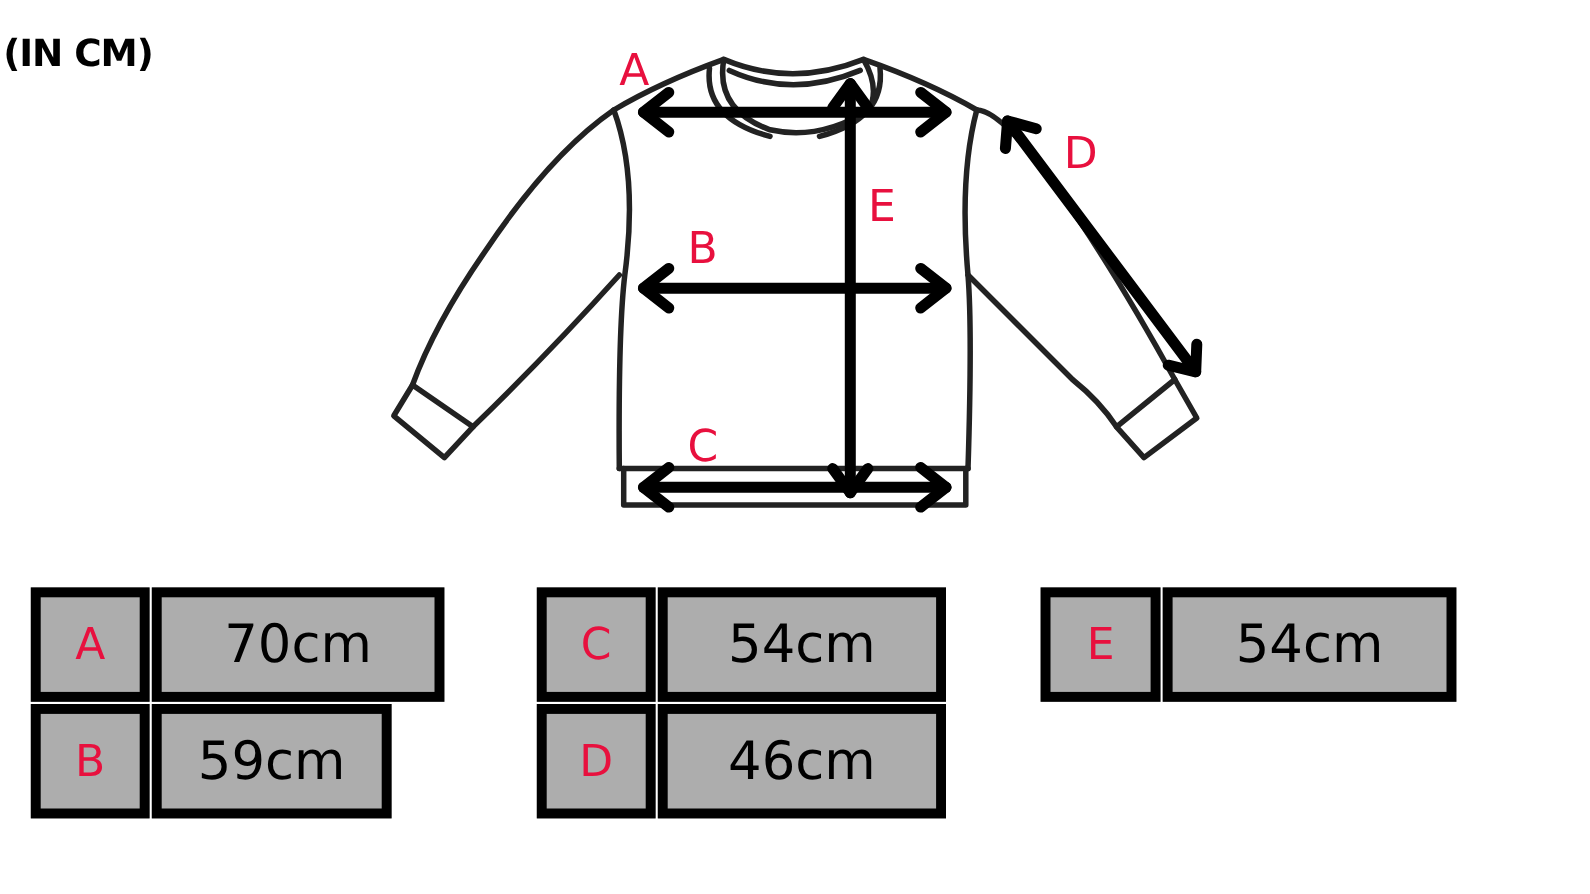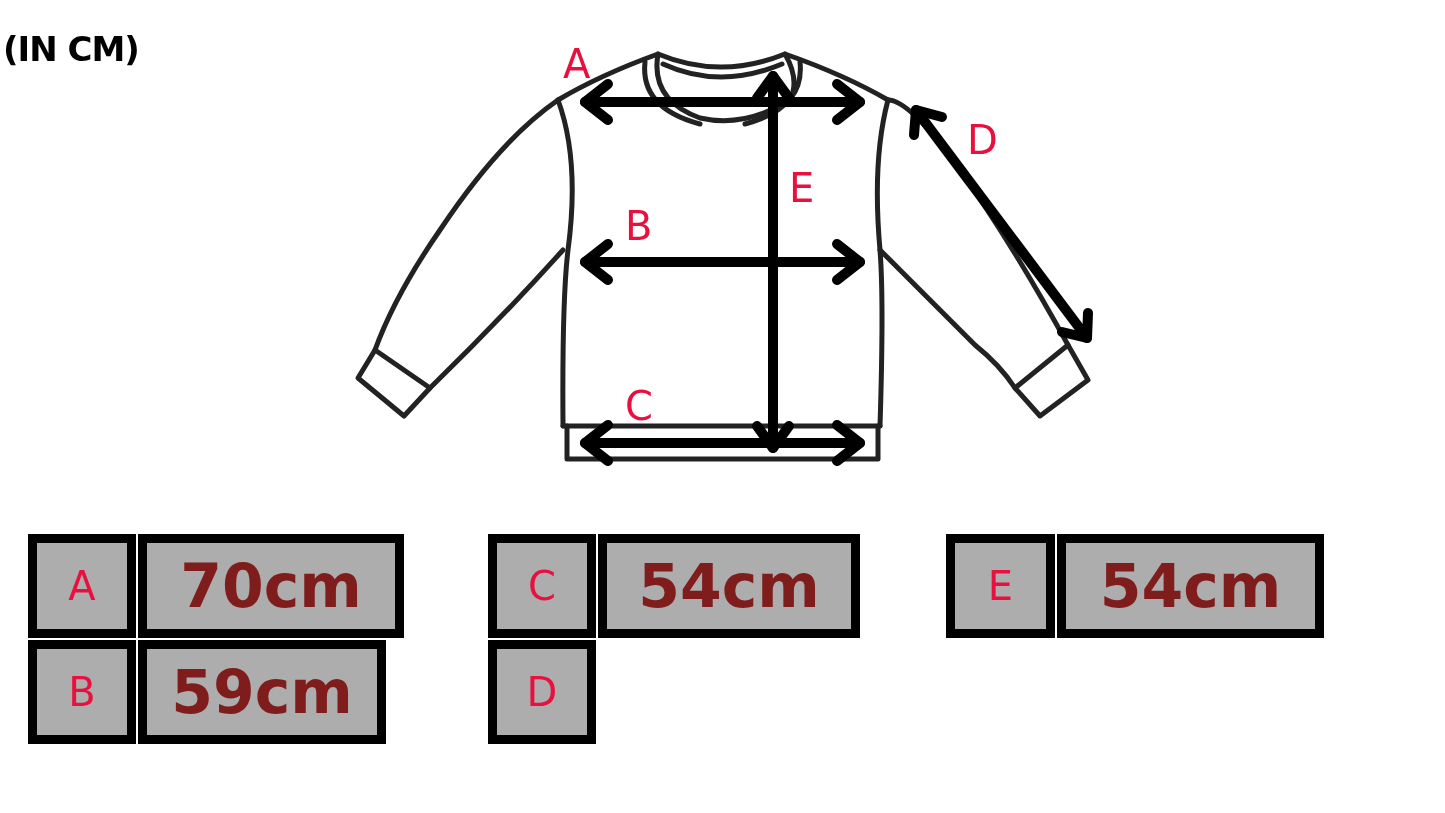--- a/index.html
+++ b/index.html
@@ -59,25 +59,24 @@
       align-items: center;
       justify-content: center;
       height: 100%;
     }
     .cell-key {
       color: #e8103e;
       font-size: 40px;
       font-family: "DejaVu Sans", sans-serif;
     }
     .cell-val {
-      color: #7f1d1d;
-      font-size: 60px;
+      color: #000000;
+      font-size: 48px;
       font-family: "DejaVu Sans", sans-serif;
       margin-left: 2px;
-      font-weight: bold;
     }
   </style>
 </head>
 <body>
 
 <div class="unit-title">(IN CM)</div>
 
 <svg class="diagram" viewBox="0 0 1445 813" xmlns="http://www.w3.org/2000/svg">
   <g fill="none" stroke="#222" stroke-width="5" stroke-linejoin="round" stroke-linecap="round">
 
@@ -148,31 +147,32 @@
 <div class="diagram-label" style="left:967px; top:120px;">D</div>
 <div class="diagram-label" style="left:789px; top:168px;">E</div>
 
 <div class="size-table" style="left:28px; top:534px;">
   <div class="size-row">
     <div class="cell cell-key" style="width:108px;">A</div>
     <div class="cell cell-val" style="width:266px;">70cm</div>
   </div>
   <div class="size-row">
     <div class="cell cell-key" style="width:108px;">B</div>
-    <div class="cell cell-val" style="width:248px;">59cm</div>
+    <div class="cell cell-val" style="width:218px;">59cm</div>
   </div>
 </div>
 
 <div class="size-table" style="left:488px; top:534px;">
   <div class="size-row">
     <div class="cell cell-key" style="width:108px;">C</div>
     <div class="cell cell-val" style="width:262px;">54cm</div>
   </div>
   <div class="size-row">
     <div class="cell cell-key" style="width:108px;">D</div>
+    <div class="cell cell-val" style="width:262px;">46cm</div>
   </div>
 </div>
 
 <div class="size-table" style="left:946px; top:534px;">
   <div class="size-row">
     <div class="cell cell-key" style="width:109px;">E</div>
     <div class="cell cell-val" style="width:267px;">54cm</div>
   </div>
 </div>
 

